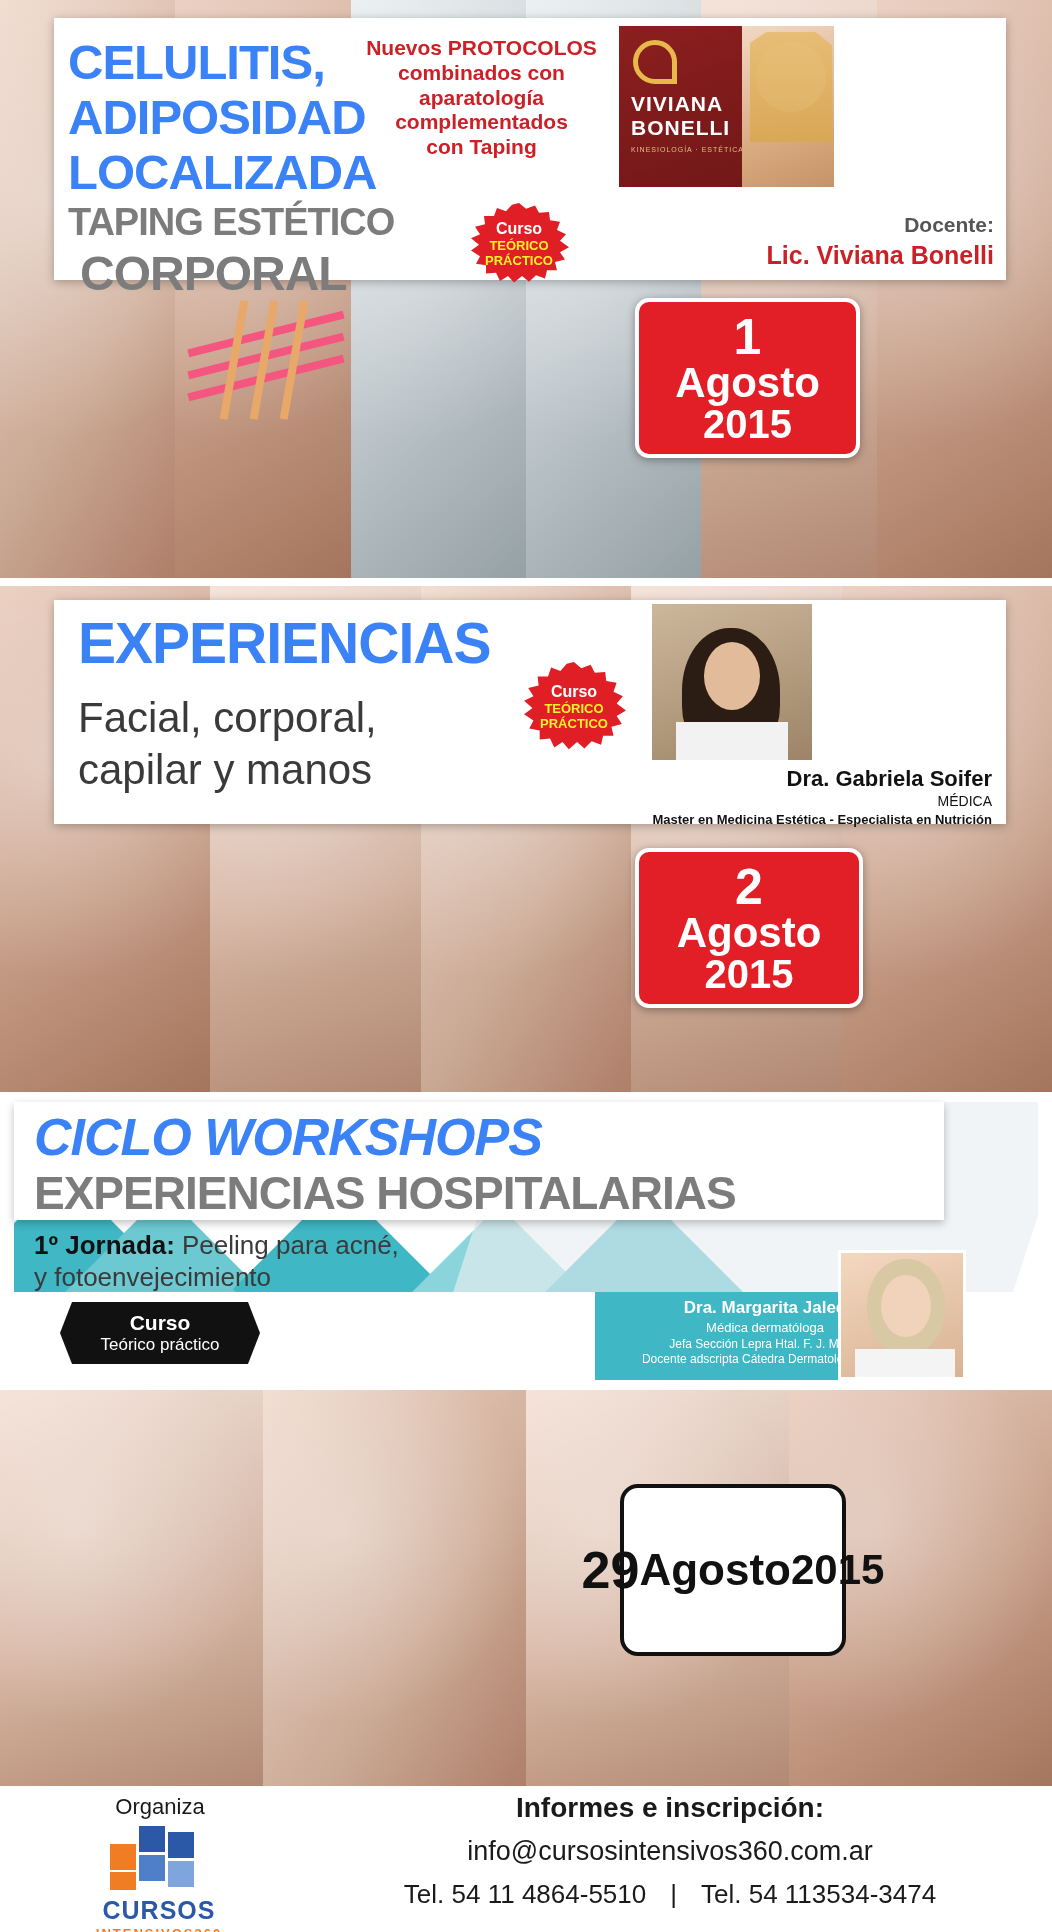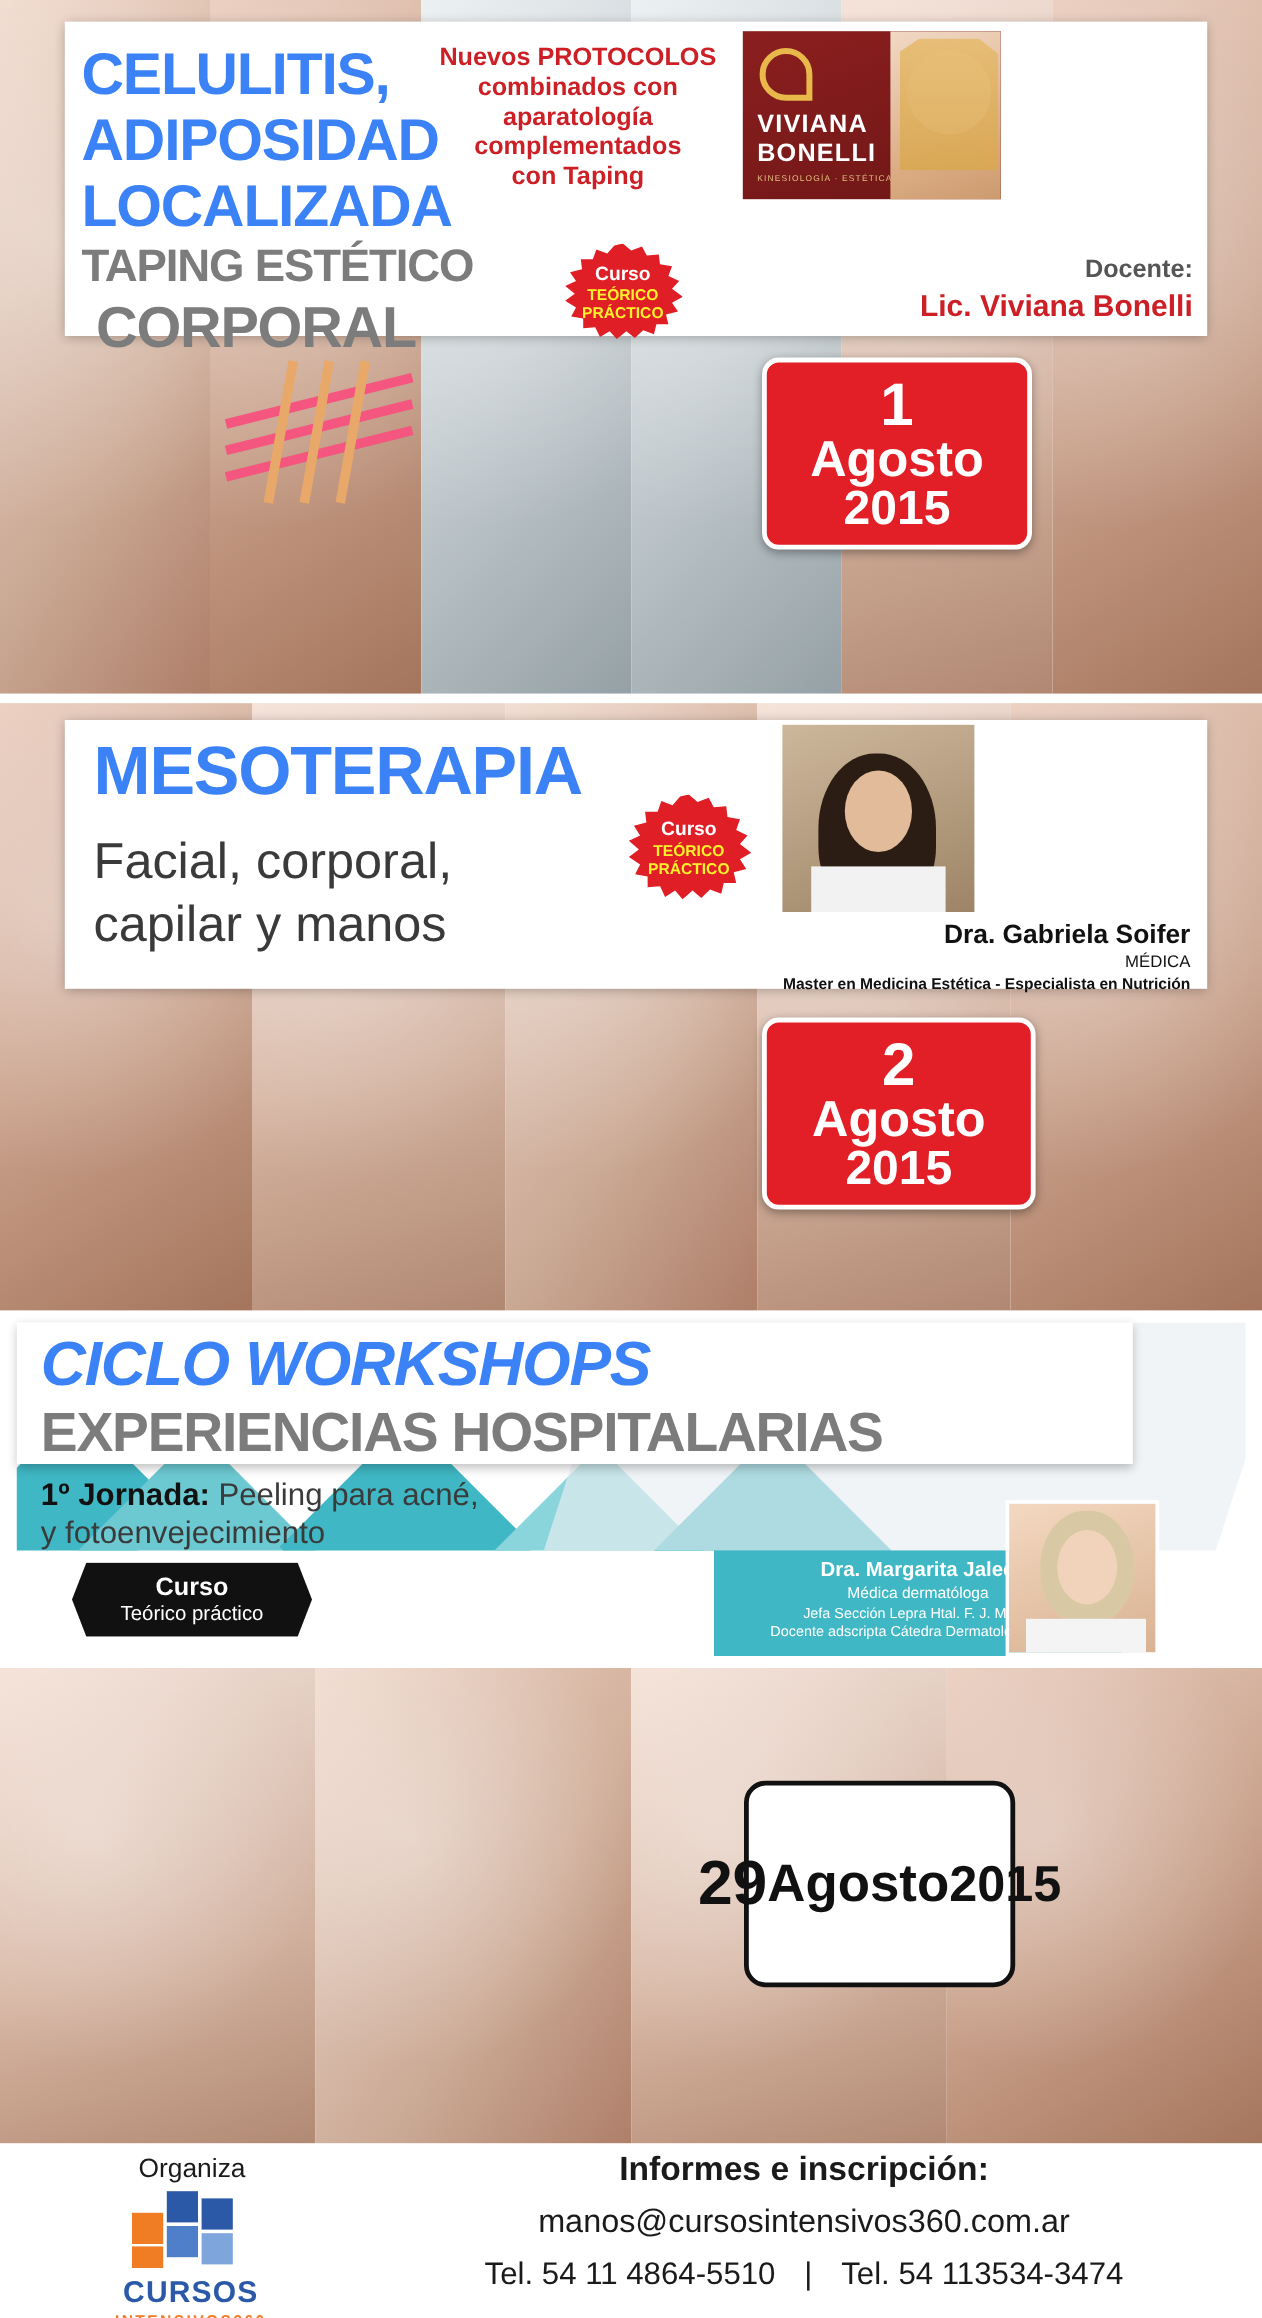--- a/index.html
+++ b/index.html
@@ -174,21 +174,21 @@
       <div class="red-text" style="font-size:21px;">complementados</div>
       <div class="red-text" style="font-size:21px;">con Taping</div>
     </div>
 
     <div class="burst" style="position:absolute;left:415px;top:185px;width:100px;height:82px;">
       <div class="b1" style="font-size:16px;">Curso</div>
       <div class="b2" style="font-size:13px;">TEÓRICO</div>
       <div class="b3" style="font-size:13px;">PRÁCTICO</div>
     </div>
 
-    <div class="portrait" style="left:565px;top:8px;width:215px;height:140px;background:linear-gradient(160deg,#8c1f1f,#6e1616);">
+    <div class="portrait" style="left:565px;top:8px;width:215px;height:161px;background:linear-gradient(160deg,#8c1f1f,#6e1616);">
       <div style="position:absolute;left:14px;top:14px;width:44px;height:44px;border:5px solid #e8b84a;border-radius:50% 50% 0 50%;"></div>
       <div style="position:absolute;left:12px;top:66px;color:#ffffff;font-size:21px;font-weight:bold;letter-spacing:1px;">VIVIANA</div>
       <div style="position:absolute;left:12px;top:90px;color:#ffffff;font-size:21px;font-weight:bold;letter-spacing:1px;">BONELLI</div>
       <div style="position:absolute;left:12px;top:120px;color:#e3c07f;font-size:7px;letter-spacing:1px;">KINESIOLOGÍA · ESTÉTICA · MEDICINA</div>
       <div style="position:absolute;right:0;top:0;width:92px;height:180px;background:linear-gradient(160deg,#f1d9c5,#d9a97f 60%,#c08d62);"></div>
       <div style="position:absolute;right:8px;top:16px;width:70px;height:70px;border-radius:50%;background:#f3ddc8;"></div>
       <div style="position:absolute;right:2px;top:6px;width:82px;height:110px;background:linear-gradient(180deg,#e6b96b,#d9a84f);clip-path:polygon(0 10%,20% 0,80% 0,100% 12%,100% 100%,0 100%);opacity:.85;"></div>
     </div>
 
     <div style="position:absolute;left:640px;top:195px;width:300px;text-align:right;">
@@ -208,21 +208,21 @@
 
   <div class="strip" style="position:absolute;left:0;top:0;width:1052px;height:506px;display:flex;">
     <div class="photo skin1" style="flex:1"></div>
     <div class="photo skin3" style="flex:1"></div>
     <div class="photo skin2" style="flex:1"></div>
     <div class="photo skin3" style="flex:1"></div>
     <div class="photo skin1" style="flex:1"></div>
   </div>
 
   <div class="white-card" style="left:54px;top:14px;width:952px;height:224px;">
-    <div class="hdr-black" style="position:absolute;left:24px;top:16px;font-size:57px;">MESOTERAPIA</div>
+    <div class="hdr-black" style="position:absolute;left:24px;top:16px;font-size:57px;">EXPERIENCIAS</div>
     <div style="position:absolute;left:24px;top:94px;font-size:42px;color:#3a3a3a;">Facial, corporal,</div>
     <div style="position:absolute;left:24px;top:146px;font-size:42px;color:#3a3a3a;">capilar y manos</div>
 
     <div class="burst" style="position:absolute;left:468px;top:62px;width:104px;height:90px;">
       <div class="b1" style="font-size:16px;">Curso</div>
       <div class="b2" style="font-size:13px;">TEÓRICO</div>
       <div class="b3" style="font-size:13px;">PRÁCTICO</div>
     </div>
 
     <div class="portrait" style="left:598px;top:4px;width:160px;height:156px;background:linear-gradient(160deg,#cdb79b,#9d8466);">
@@ -313,20 +313,20 @@
     <div style="position:absolute;left:58px;top:35px;width:26px;height:26px;background:#7ea6dd;"></div>
   </div>
 
   <div style="position:absolute;left:44px;top:110px;width:230px;text-align:center;">
     <div style="font-size:25px;font-weight:bold;color:#2b59a8;letter-spacing:1px;">CURSOS</div>
     <div style="font-size:13px;font-weight:bold;color:#f07c23;letter-spacing:2px;margin-top:1px;">INTENSIVOS360</div>
   </div>
 
   <div style="position:absolute;left:300px;top:6px;width:740px;">
     <div class="foot-line" style="font-size:28px;font-weight:bold;">Informes e inscripción:</div>
-    <div class="foot-line" style="font-size:27px;margin-top:12px;">manos@cursosintensivos360.com.ar</div>
+    <div class="foot-line" style="font-size:27px;margin-top:12px;">info@cursosintensivos360.com.ar</div>
     <div class="foot-line" style="font-size:26px;margin-top:12px;display:flex;justify-content:center;gap:24px;">
       <span>Tel. 54 11 4864-5510</span>
       <span>|</span>
       <span>Tel. 54 113534-3474</span>
     </div>
   </div>
 </div>
 
 </body></html>

